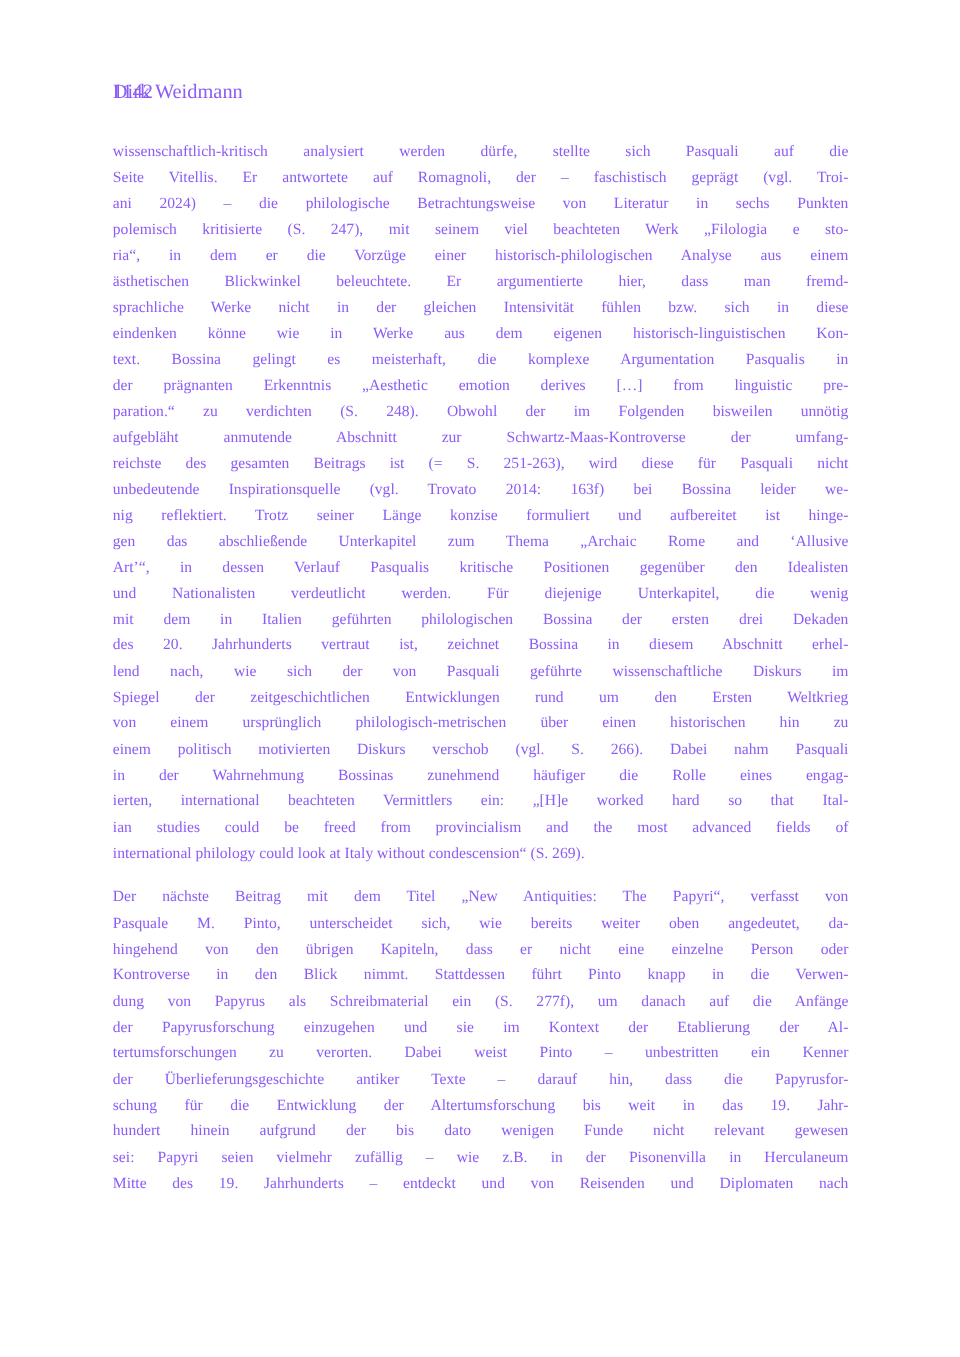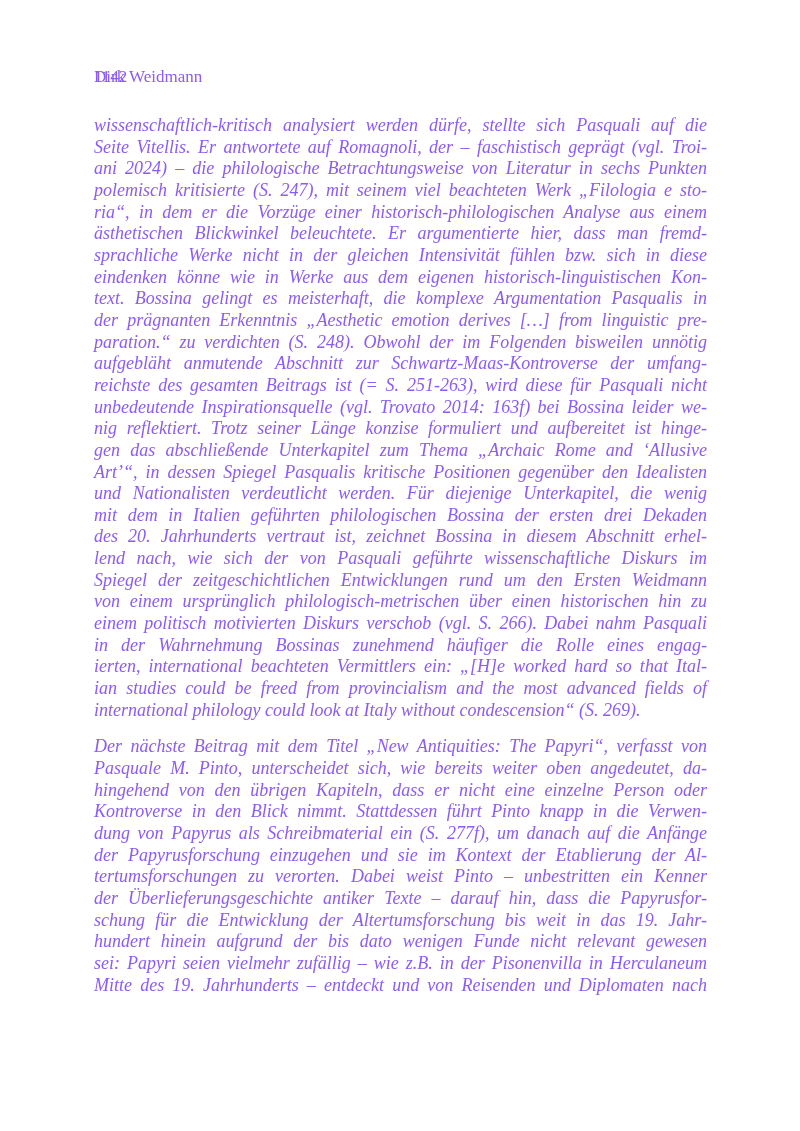--- a/index.html
+++ b/index.html
@@ -32,23 +32,22 @@
   }
   .running-title {
     display: block;
     text-align: left;
   }
   .body-text {
     position: absolute;
     left: 94px;
     top: 115px;
     width: 613px;
-    font-size: 18px;
+    font-size: 13px;
     line-height: 21.65px;
-    font-style: italic;
   }
   .paragraph .line {
     text-align: justify;
     text-align-last: justify;
     -moz-text-align-last: justify;
     white-space: normal;
   }
   .paragraph .line.last-left {
     text-align-last: left;
     -moz-text-align-last: left;
@@ -77,26 +76,26 @@
         <div class="line">sprachliche Werke nicht in der gleichen Intensivität fühlen bzw. sich in diese</div>
         <div class="line">eindenken könne wie in Werke aus dem eigenen historisch-linguistischen Kon-</div>
         <div class="line">text. Bossina gelingt es meisterhaft, die komplexe Argumentation Pasqualis in</div>
         <div class="line">der prägnanten Erkenntnis „Aesthetic emotion derives […] from linguistic pre-</div>
         <div class="line">paration.“ zu verdichten (S. 248). Obwohl der im Folgenden bisweilen unnötig</div>
         <div class="line">aufgebläht anmutende Abschnitt zur Schwartz-Maas-Kontroverse der umfang-</div>
         <div class="line">reichste des gesamten Beitrags ist (= S. 251-263), wird diese für Pasquali nicht</div>
         <div class="line">unbedeutende Inspirationsquelle (vgl. Trovato 2014: 163f) bei Bossina leider we-</div>
         <div class="line">nig reflektiert. Trotz seiner Länge konzise formuliert und aufbereitet ist hinge-</div>
         <div class="line">gen das abschließende Unterkapitel zum Thema „Archaic Rome and ‘Allusive</div>
-        <div class="line">Art’“, in dessen Spiegel Pasqualis kritische Positionen gegenüber den Idealisten</div>
+        <div class="line">Art’“, in dessen Verlauf Pasqualis kritische Positionen gegenüber den Idealisten</div>
         <div class="line">und Nationalisten verdeutlicht werden. Für diejenige Unterkapitel, die wenig</div>
         <div class="line">mit dem in Italien geführten philologischen Bossina der ersten drei Dekaden</div>
         <div class="line">des 20. Jahrhunderts vertraut ist, zeichnet Bossina in diesem Abschnitt erhel-</div>
         <div class="line">lend nach, wie sich der von Pasquali geführte wissenschaftliche Diskurs im</div>
-        <div class="line">Spiegel der zeitgeschichtlichen Entwicklungen rund um den Ersten Weidmann</div>
+        <div class="line">Spiegel der zeitgeschichtlichen Entwicklungen rund um den Ersten Weltkrieg</div>
         <div class="line">von einem ursprünglich philologisch-metrischen über einen historischen hin zu</div>
         <div class="line">einem politisch motivierten Diskurs verschob (vgl. S. 266). Dabei nahm Pasquali</div>
         <div class="line">in der Wahrnehmung Bossinas zunehmend häufiger die Rolle eines engag-</div>
         <div class="line">ierten, international beachteten Vermittlers ein: „[H]e worked hard so that Ital-</div>
         <div class="line">ian studies could be freed from provincialism and the most advanced fields of</div>
         <div class="line last-left">international philology could look at Italy without condescension“ (S. 269).</div>
       </div>
     <div class="paragraph para-gap">
         <div class="line">Der nächste Beitrag mit dem Titel „New Antiquities: The Papyri“, verfasst von</div>
         <div class="line">Pasquale M. Pinto, unterscheidet sich, wie bereits weiter oben angedeutet, da-</div>

